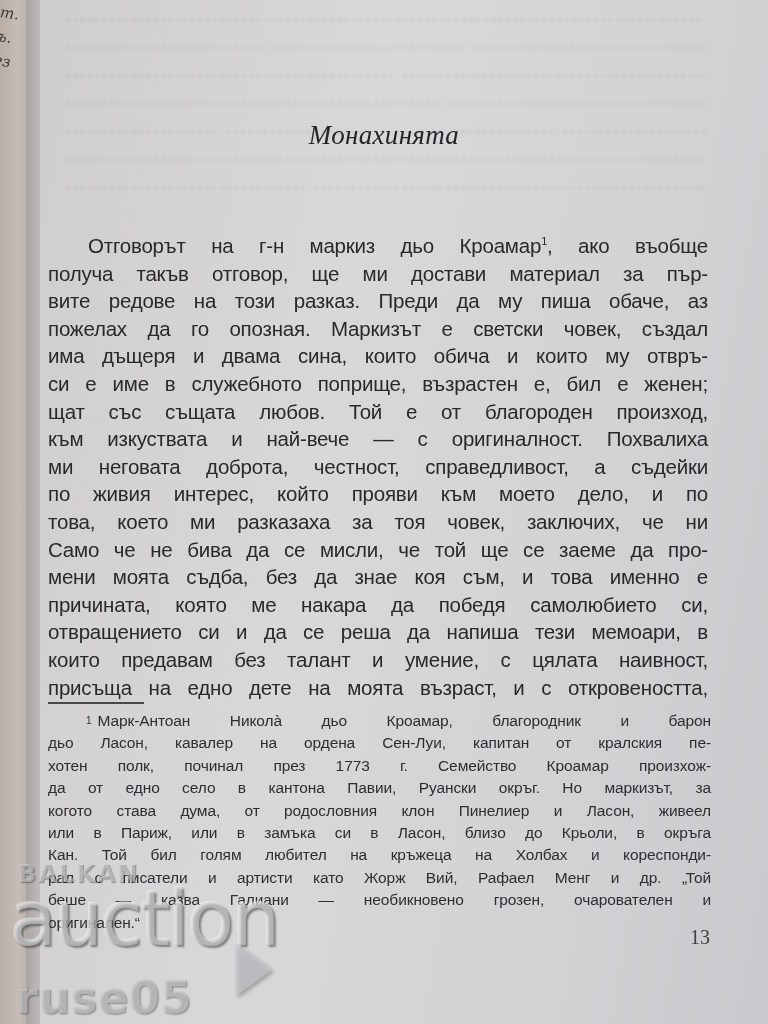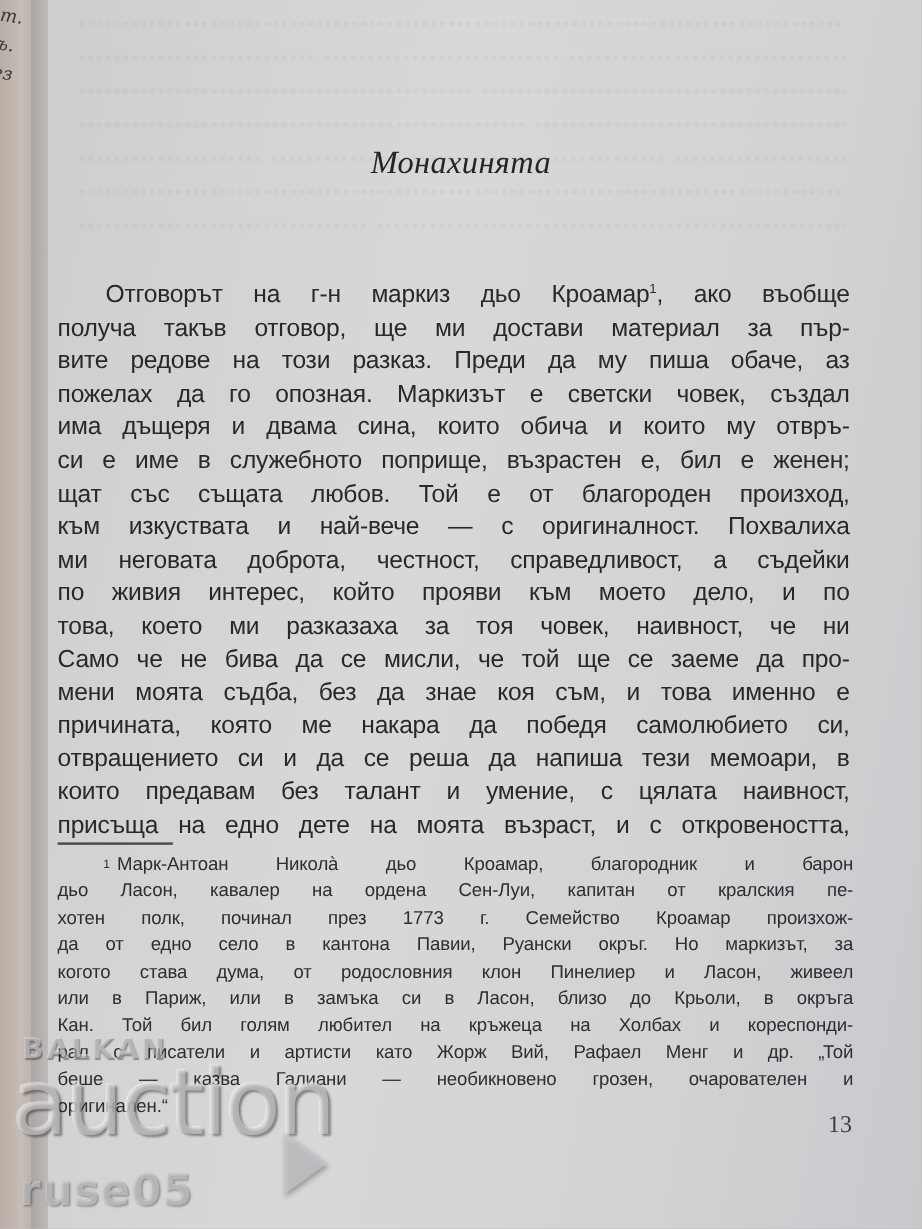--- a/index.html
+++ b/index.html
@@ -60,21 +60,21 @@
     position: absolute; left: 690px; top: 926px; font-size: 20px; color: #3f3d41;
   }
   .watermark {
     position: absolute; left: 8px; top: 852px; width: 360px; height: 170px; pointer-events: none;
     font-family: "DejaVu Sans", sans-serif; font-weight: bold;
   }
   .wm-brand { position: absolute; left: 10px; top: 8px; font-size: 24px; letter-spacing: 2px;
     color: rgba(215,215,218,0.55); text-shadow: 1px 1px 1px rgba(0,0,0,0.35); }
   .wm-main { position: absolute; left: 2px; top: 22px; font-size: 76px; letter-spacing: -2px;
     color: rgba(205,205,208,0.6); text-shadow: 2px 2px 2px rgba(0,0,0,0.4), -1px -1px 1px rgba(255,255,255,0.5); font-family: "DejaVu Sans", sans-serif; font-weight: normal; }
-  .wm-user { position: absolute; left: 8px; top: 120px; font-size: 36px; letter-spacing: 1px;
+  .wm-user { position: absolute; left: 8px; top: 120px; font-size: 44px; letter-spacing: 1px;
     color: rgba(215,215,218,0.6); text-shadow: 1px 1px 2px rgba(0,0,0,0.4); }
   .wm-play { position: absolute; left: 228px; top: 92px; width: 0; height: 0;
     border-top: 26px solid transparent; border-bottom: 26px solid transparent;
     border-left: 36px solid rgba(200,200,204,0.7); filter: drop-shadow(2px 2px 2px rgba(0,0,0,0.4)); }
 </style>
 </head>
 <body>
 
 <div class="spine"></div>
 <div class="prev-page-edge">
@@ -102,21 +102,21 @@
   <div class="line first"><span>Отговорът на г-н маркиз дьо Кроамар</span><span class="bsup">1</span><span>, ако въобще</span></div>
   <div class="line">получа такъв отговор, ще ми достави материал за пър-</div>
   <div class="line">вите редове на този разказ. Преди да му пиша обаче, аз</div>
   <div class="line">пожелах да го опозная. Маркизът е светски човек, създал</div>
   <div class="line">има дъщеря и двама сина, които обича и които му отвръ-</div>
   <div class="line">си е име в служебното поприще, възрастен е, бил е женен;</div>
   <div class="line">щат със същата любов. Той е от благороден произход,</div>
   <div class="line">към изкуствата и най-вече — с оригиналност. Похвалиха</div>
   <div class="line">ми неговата доброта, честност, справедливост, а съдейки</div>
   <div class="line">по живия интерес, който прояви към моето дело, и по</div>
-  <div class="line">това, което ми разказаха за тоя човек, наивност, че ни</div>
+  <div class="line">това, което ми разказаха за тоя човек, заключих, че ни</div>
   <div class="line">Само че не бива да се мисли, че той ще се заеме да про-</div>
   <div class="line">мени моята съдба, без да знае коя съм, и това именно е</div>
   <div class="line">причината, която ме накара да победя самолюбието си,</div>
   <div class="line">отвращението си и да се реша да напиша тези мемоари, в</div>
   <div class="line">които предавам без талант и умение, с цялата наивност,</div>
   <div class="line">присъща на едно дете на моята възраст, и с откровеността,</div>
 </div>
 
 <div class="separator"></div>
 

